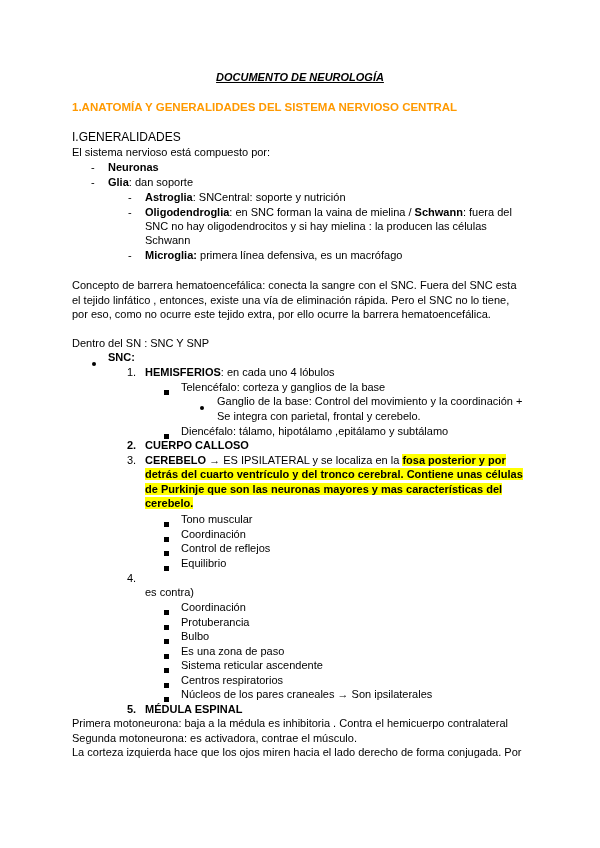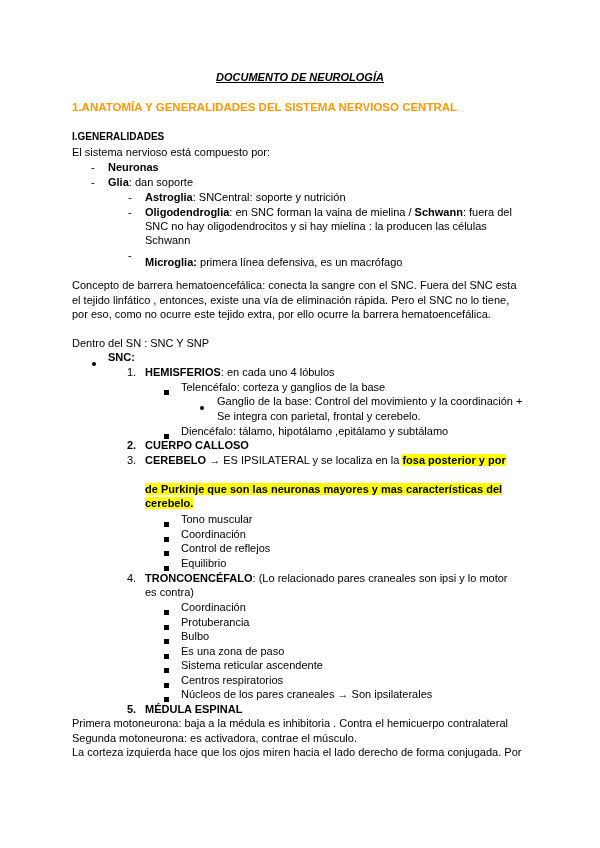--- a/index.html
+++ b/index.html
@@ -2,21 +2,21 @@
 <html><head>
 <meta charset="utf-8">
 <style>
   html, body { margin: 0; padding: 0; background: #ffffff; }
   body { width: 600px; height: 848px; overflow: hidden; position: relative;
          font-family: "Liberation Sans", sans-serif; font-size: 11px; color: #000; }
   .page { position: absolute; left: 0; top: 0; width: 600px; height: 848px; background: #fff; }
   .line { position: absolute; left: 72px; white-space: nowrap; line-height: 14px; }
   .title { left: 0; width: 600px; text-align: center; top: 70px; font-weight: bold; font-style: italic; text-decoration: underline; font-size: 11px; }
   .h1 { top: 100px; color: #ff9900; font-weight: bold; font-size: 11.5px; }
-  .h2 { top: 130px; font-weight: bold; font-size: 10px; }
+  .h2 { top: 130px; font-weight: normal; font-size: 12px; }
   .b { font-weight: bold; }
   .hl { background: #ffff00; font-weight: bold; text-align: center; }
   .mk { position: absolute; white-space: nowrap; line-height: 14px; }
   .sq { display: inline-block; width: 5px; height: 5px; background: #000; }
   .dot { display: inline-block; width: 4px; height: 4px; border-radius: 50%; background: #000; }
 </style>
 </head>
 <body>
 
 <div class="page">
@@ -31,21 +31,21 @@
   <span class="mk" style="left:91px;top:175px">-</span>
   <div class="line" style="left:108px;top:175px"><span class="b">Glia</span><span>: dan soporte</span></div>
 
   <span class="mk" style="left:128px;top:190px">-</span>
   <div class="line" style="left:145px;top:190px"><span class="b">Astroglia</span><span>: SNCentral: soporte y nutrición</span></div>
   <span class="mk" style="left:128px;top:205px">-</span>
   <div class="line" style="left:145px;top:205px"><span class="b">Oligodendroglia</span><span>: en SNC forman la vaina de mielina  / </span><span class="b">Schwann</span><span>: fuera del</span></div>
   <div class="line" style="left:145px;top:219px">SNC no hay oligodendrocitos y si hay mielina : la producen las células</div>
   <div class="line" style="left:145px;top:233px">Schwann</div>
   <span class="mk" style="left:128px;top:248px">-</span>
-  <div class="line" style="left:145px;top:255px"><span class="b">Microglia:</span><span> primera línea defensiva, es un macrófago</span></div>
+  <div class="line" style="left:145px;top:248px"><span class="b">Microglia:</span><span> primera línea defensiva, es un macrófago</span></div>
 
   <div class="line" style="top:278px">Concepto de barrera hematoencefálica: conecta la sangre con el SNC. Fuera del SNC esta</div>
   <div class="line" style="top:293px">el tejido linfático , entonces, existe una vía de eliminación rápida. Pero el SNC no lo tiene,</div>
   <div class="line" style="top:307px">por eso, como no ocurre este tejido extra, por ello ocurre la barrera hematoencefálica.</div>
 
   <div class="line" style="top:336px">Dentro del SN : SNC Y SNP</div>
 
   <span class="mk" style="left:92px;top:355px"><span class="dot"></span></span>
   <div class="line b" style="left:108px;top:350px">SNC:</div>
 
@@ -57,34 +57,34 @@
   <div class="line" style="left:217px;top:394px">Ganglio de la base: Control del movimiento y la coordinación +</div>
   <div class="line" style="left:217px;top:409px">Se integra con parietal, frontal y cerebelo.</div>
   <span class="mk" style="left:164px;top:428px"><span class="sq"></span></span>
   <div class="line" style="left:181px;top:424px">Diencéfalo: tálamo, hipotálamo ,epitálamo y subtálamo</div>
 
   <span class="mk b" style="left:127px;top:438px">2.</span>
   <div class="line b" style="left:145px;top:438px">CUERPO CALLOSO</div>
 
   <span class="mk" style="left:127px;top:453px">3.</span>
   <div class="line" style="left:145px;top:453px"><span class="b">CEREBELO</span><span> → ES IPSILATERAL y se localiza en la </span><span class="hl">fosa posterior y por</span></div>
+  <div class="line" style="left:145px;top:467px"><span class="hl">detrás del cuarto ventrículo y del tronco cerebral. Contiene unas células</span></div>
   <div class="line" style="left:145px;top:482px"><span class="hl">de Purkinje que son las neuronas mayores y mas características del</span></div>
   <div class="line" style="left:145px;top:496px"><span class="hl">cerebelo.</span></div>
 
   <span class="mk" style="left:164px;top:516px"><span class="sq"></span></span>
   <div class="line" style="left:181px;top:512px">Tono muscular</div>
   <span class="mk" style="left:164px;top:531px"><span class="sq"></span></span>
   <div class="line" style="left:181px;top:527px">Coordinación</div>
   <span class="mk" style="left:164px;top:545px"><span class="sq"></span></span>
   <div class="line" style="left:181px;top:541px">Control de reflejos</div>
   <span class="mk" style="left:164px;top:560px"><span class="sq"></span></span>
   <div class="line" style="left:181px;top:556px">Equilibrio</div>
 
   <span class="mk" style="left:127px;top:571px">4.</span>
-  <div class="line" style="left:145px;top:571px"><span class="b">TRONCOENCÉFALO</span><span>: (Lo relacionado pares craneales son ipsi y lo motor</span></div>
   <div class="line" style="left:145px;top:585px">es contra)</div>
 
   <span class="mk" style="left:164px;top:604px"><span class="sq"></span></span>
   <div class="line" style="left:181px;top:600px">Coordinación</div>
   <span class="mk" style="left:164px;top:619px"><span class="sq"></span></span>
   <div class="line" style="left:181px;top:615px">Protuberancia</div>
   <span class="mk" style="left:164px;top:633px"><span class="sq"></span></span>
   <div class="line" style="left:181px;top:629px">Bulbo</div>
   <span class="mk" style="left:164px;top:648px"><span class="sq"></span></span>
   <div class="line" style="left:181px;top:644px">Es una zona de paso</div>

